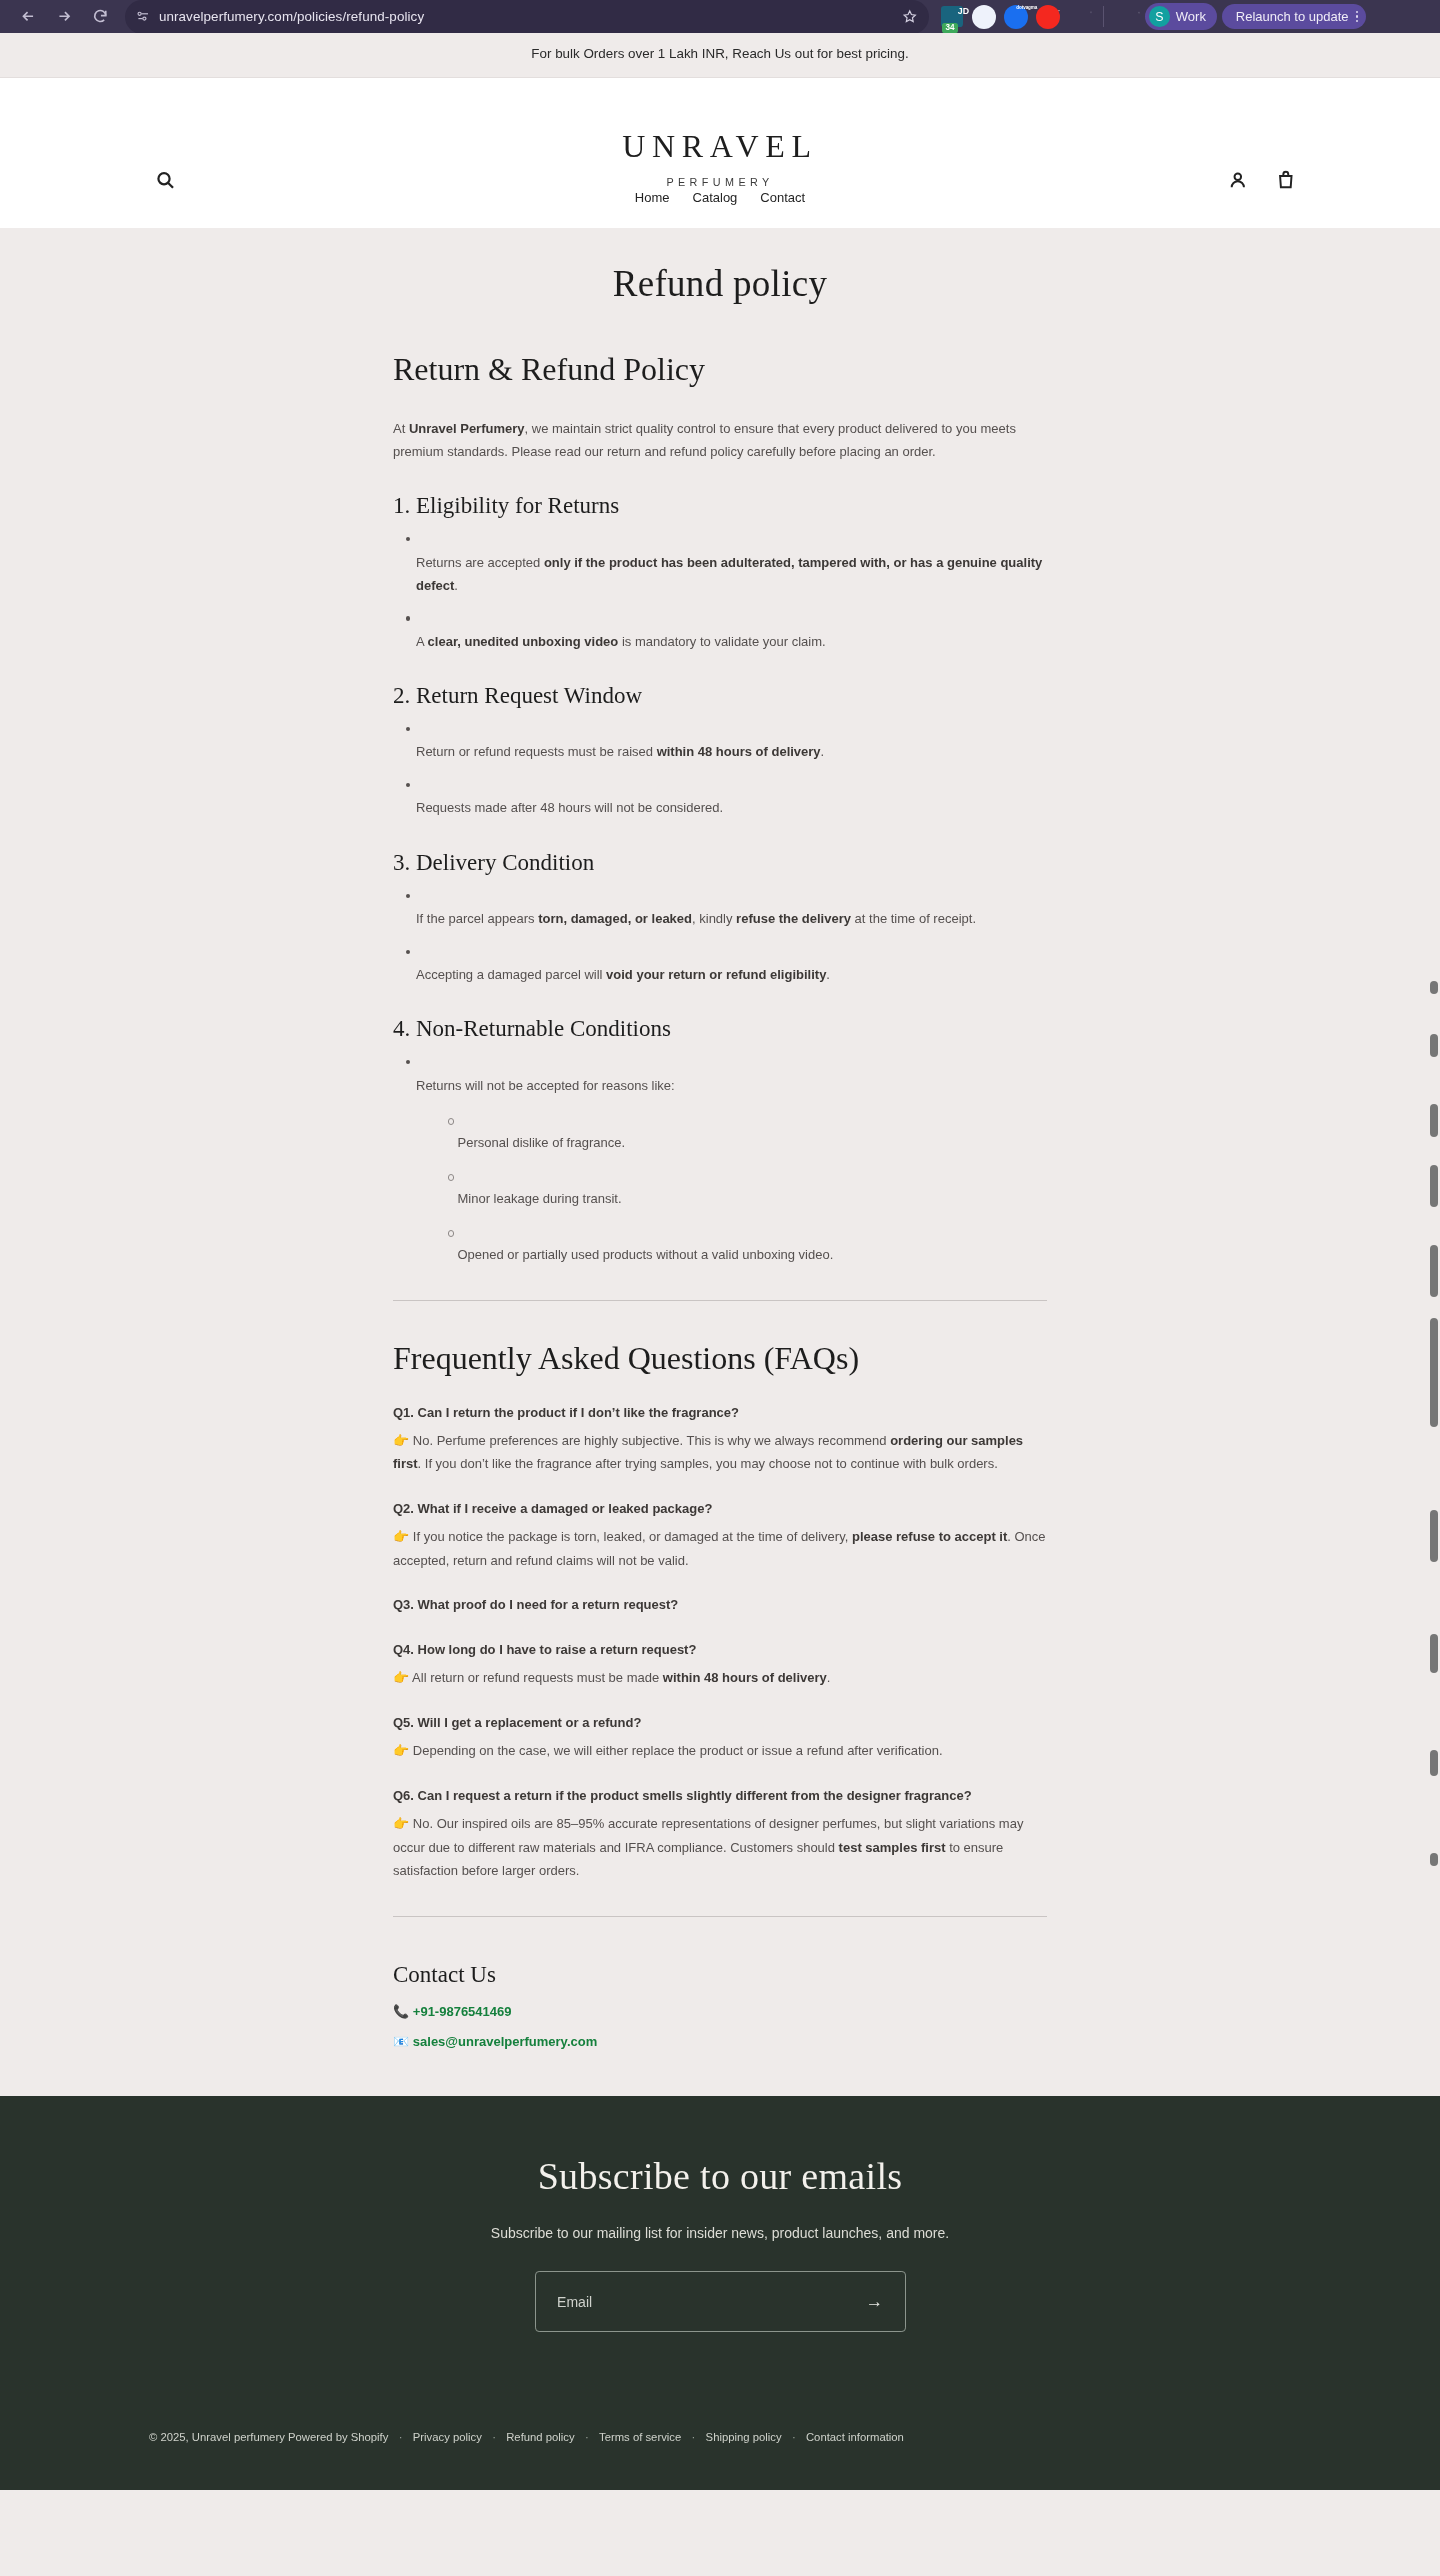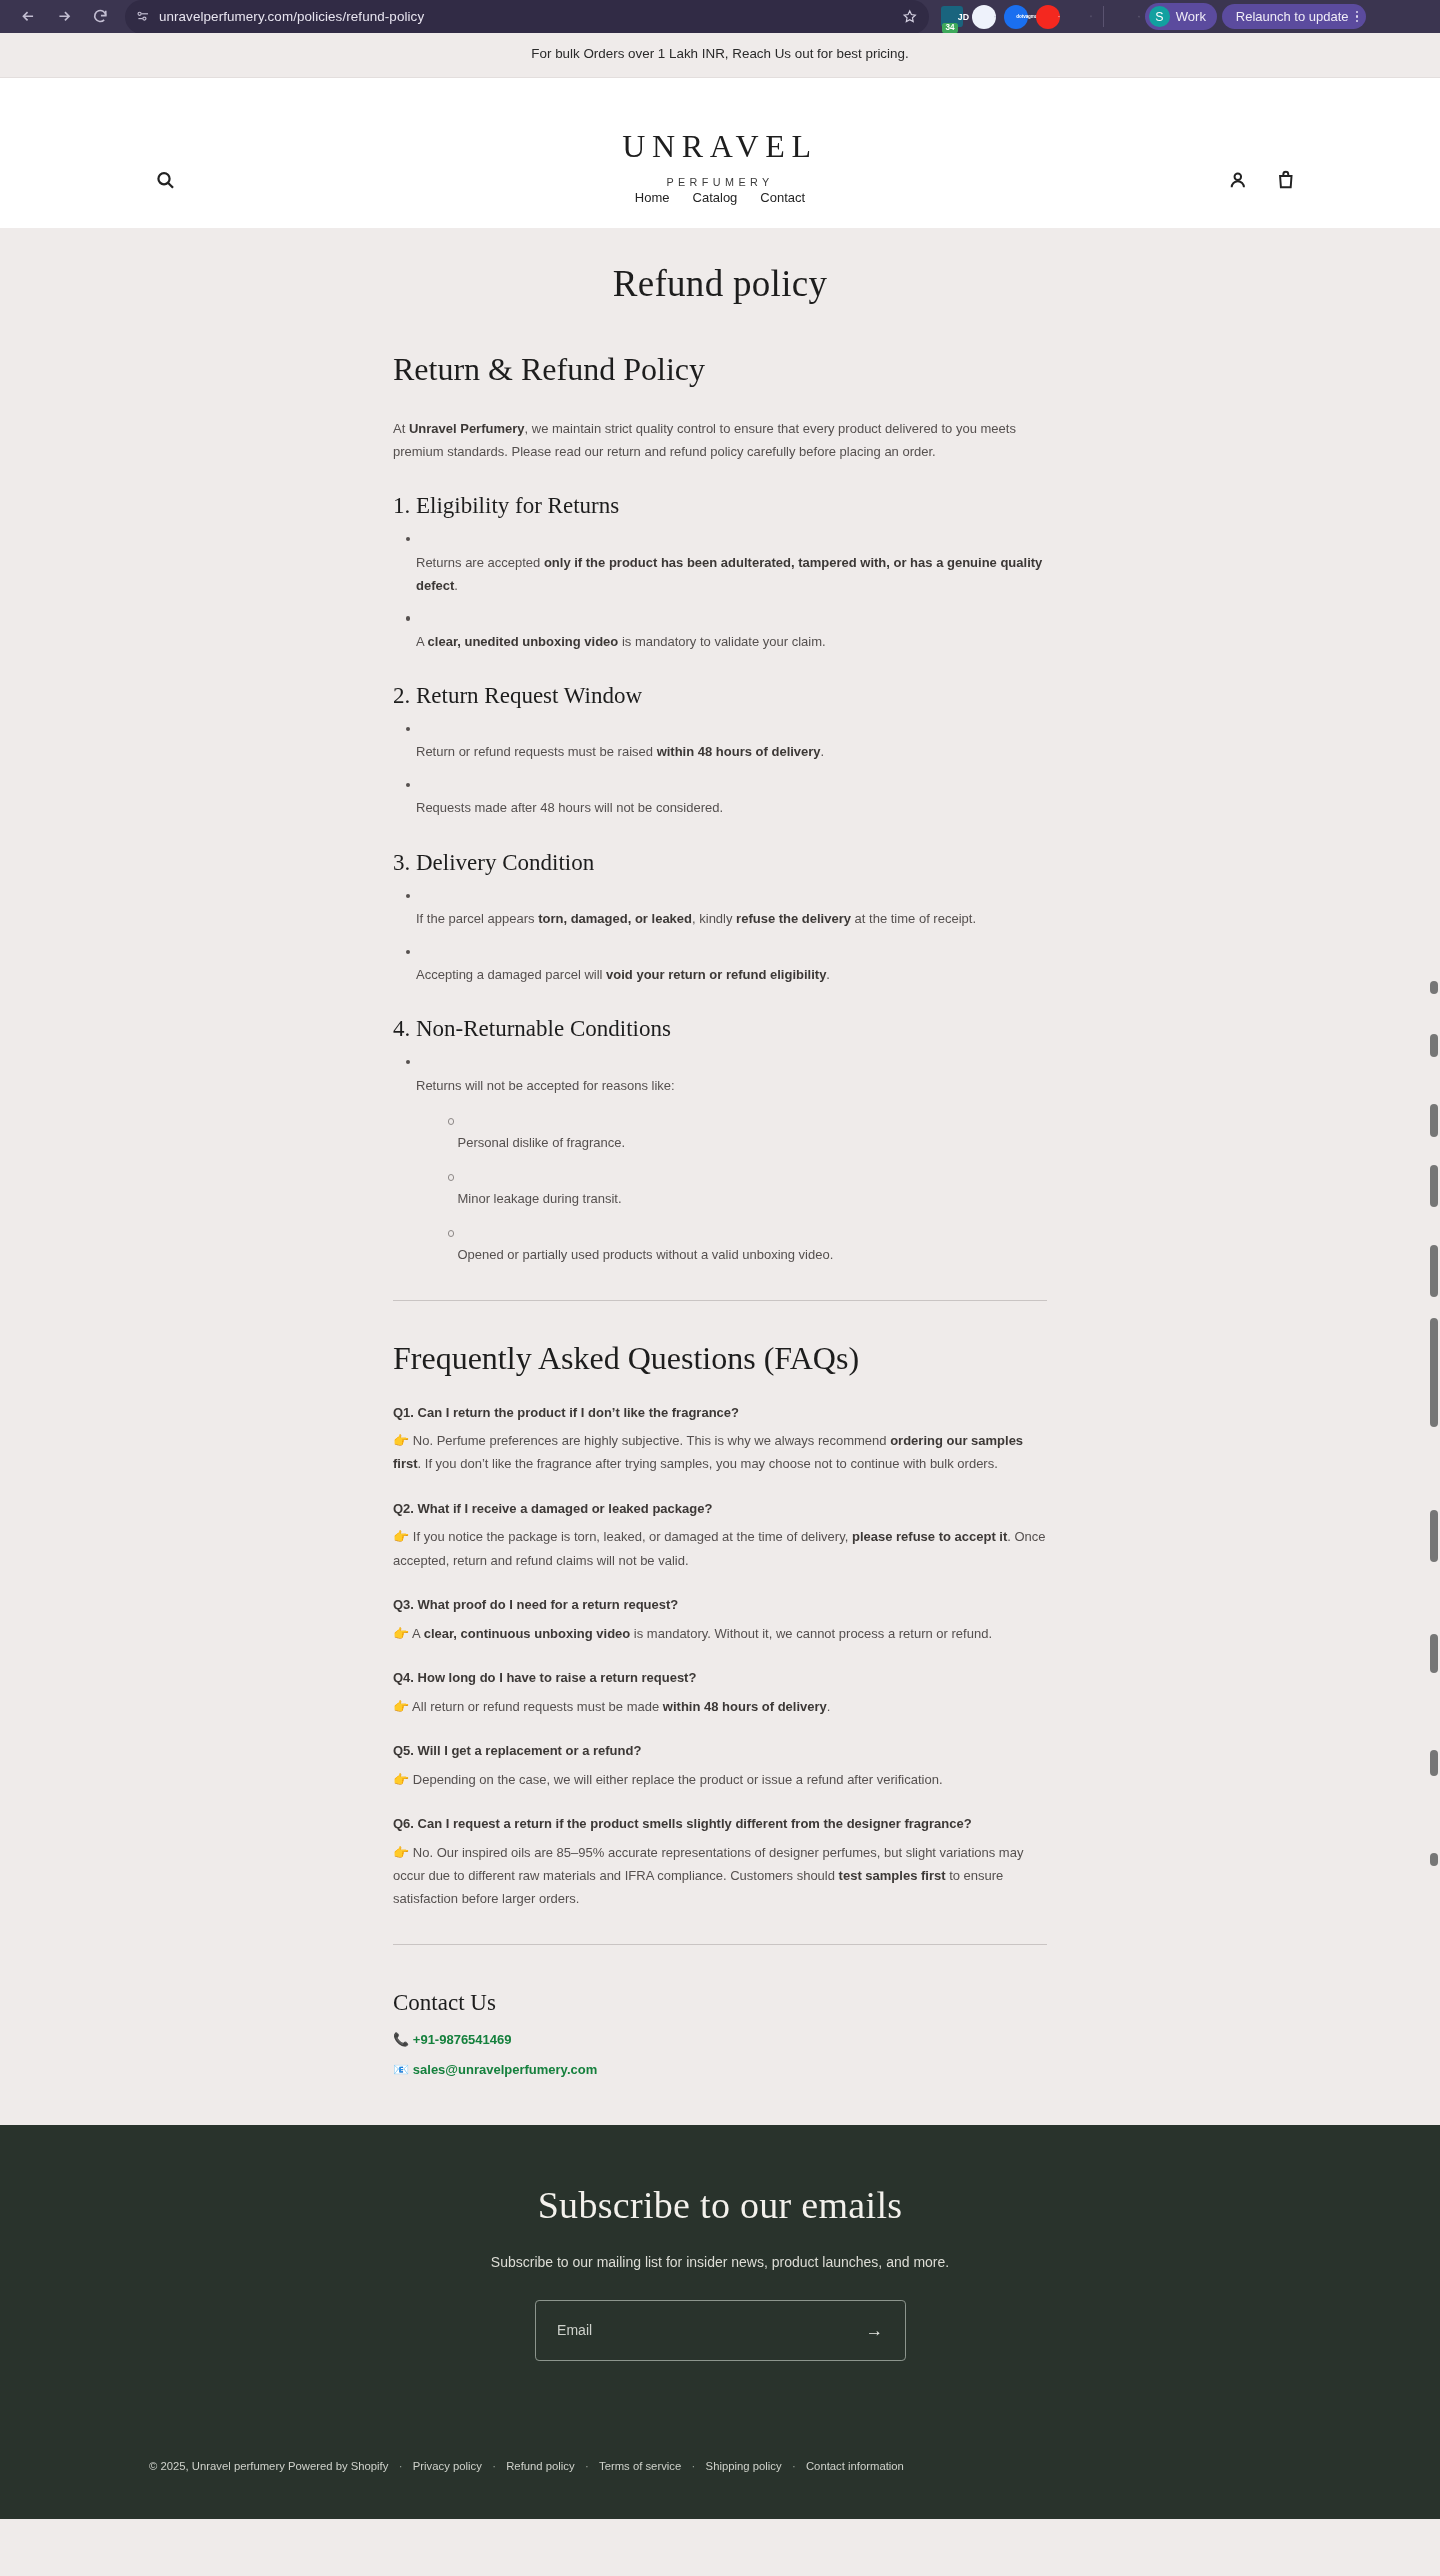--- a/index.html
+++ b/index.html
@@ -48,21 +48,21 @@
     color: #e7e4ef;
     font-size: 13.4px;
     letter-spacing: 0.1px;
     white-space: nowrap; overflow: hidden;
   }
   .omnibox .star { width: 15.5px; height: 15.5px; flex: 0 0 auto; }
   .ext-row { display: flex; align-items: center; gap: 8.2px; flex: 0 0 auto; }
   .ext {
     width: 24px; height: 24px;
     border-radius: 50%;
-    display: flex; align-items: center; justify-content: center;
+    display: flex; align-items: flex-start; justify-content: center;
     font-size: 7.7px; color: #fff; font-weight: bold;
     position: relative;
     flex: 0 0 auto;
     padding-left: 22px;
   }
   .ext.jd { background: #19647e; border-radius: 3.1px; width: 20.6px; height: 20.6px; font-size: 8.8px; }
   .ext.jd .badge {
     position: absolute; bottom: -6.2px; left: 1px;
     background: #3ea95b; color: #fff;
     font-size: 8.2px; border-radius: 2.6px;
@@ -494,24 +494,20 @@
       <div class="faq-block">
         <div class="faq-q">Q2. What if I receive a damaged or leaked package?</div>
         <div class="faq-a">
           <span class="emoji">👉</span>
           <span>If you notice the package is torn, leaked, or damaged at the time of delivery, </span><b>please refuse to accept it</b><span>. Once accepted, return and refund claims will not be valid.</span>
         </div>
       </div>
 
       <div class="faq-block">
         <div class="faq-q">Q3. What proof do I need for a return request?</div>
-        <div class="faq-a">
-          <span class="emoji">👉</span>
-          <span>A </span><b>clear, continuous unboxing video</b><span> is mandatory. Without it, we cannot process a return or refund.</span>
-        </div>
       </div>
 
       <div class="faq-block">
         <div class="faq-q">Q4. How long do I have to raise a return request?</div>
         <div class="faq-a">
           <span class="emoji">👉</span>
           <span>All return or refund requests must be made </span><b>within 48 hours of delivery</b><span>.</span>
         </div>
       </div>
 

